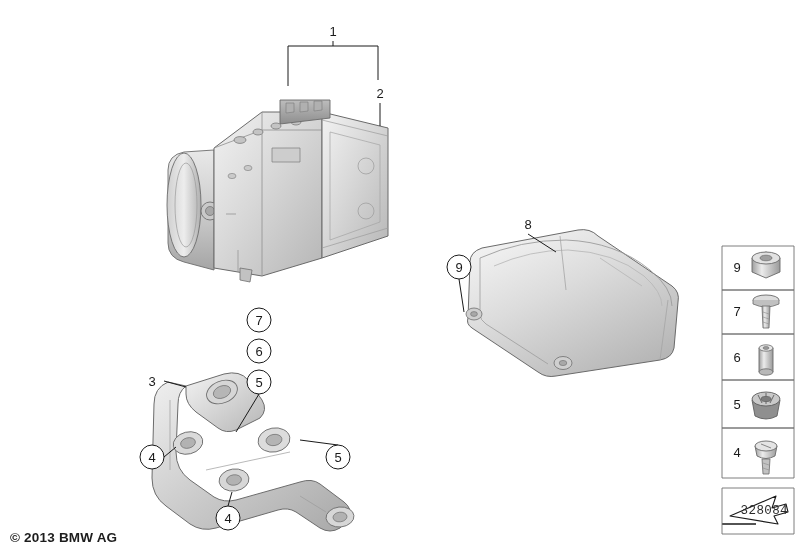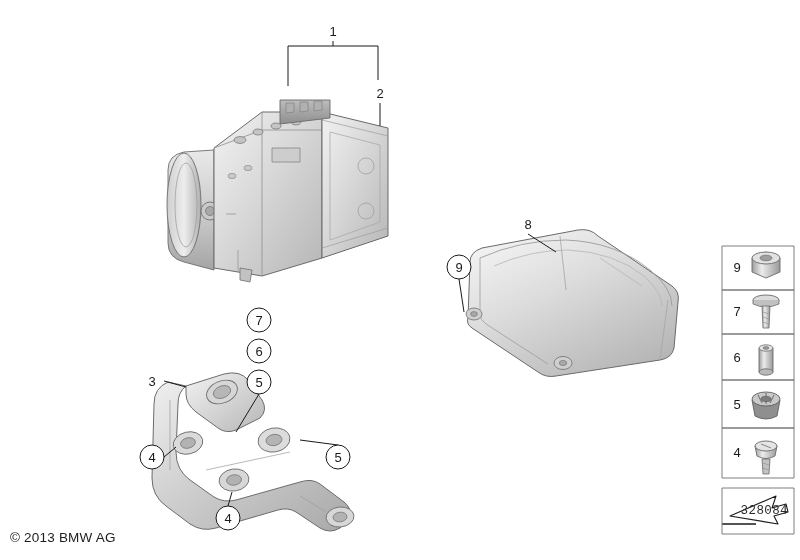--- a/index.html
+++ b/index.html
@@ -39,21 +39,21 @@
     fill: #1a1a1a;
     text-anchor: middle;
     dominant-baseline: central;
   }
   .copyright {
     position: absolute;
     left: 10px;
     top: 530px;
     font-family: "Liberation Sans", sans-serif;
     font-size: 13.5px;
-    font-weight: normal;
+    font-weight: bold;
     color: #1d1d1d;
     letter-spacing: 0.2px;
   }
   .partnum {
     position: absolute;
     right: 12px;
     top: 504px;
     font-family: Liberation Mono, monospace;
     font-size: 12.5px;
     color: #2a2a2a;

